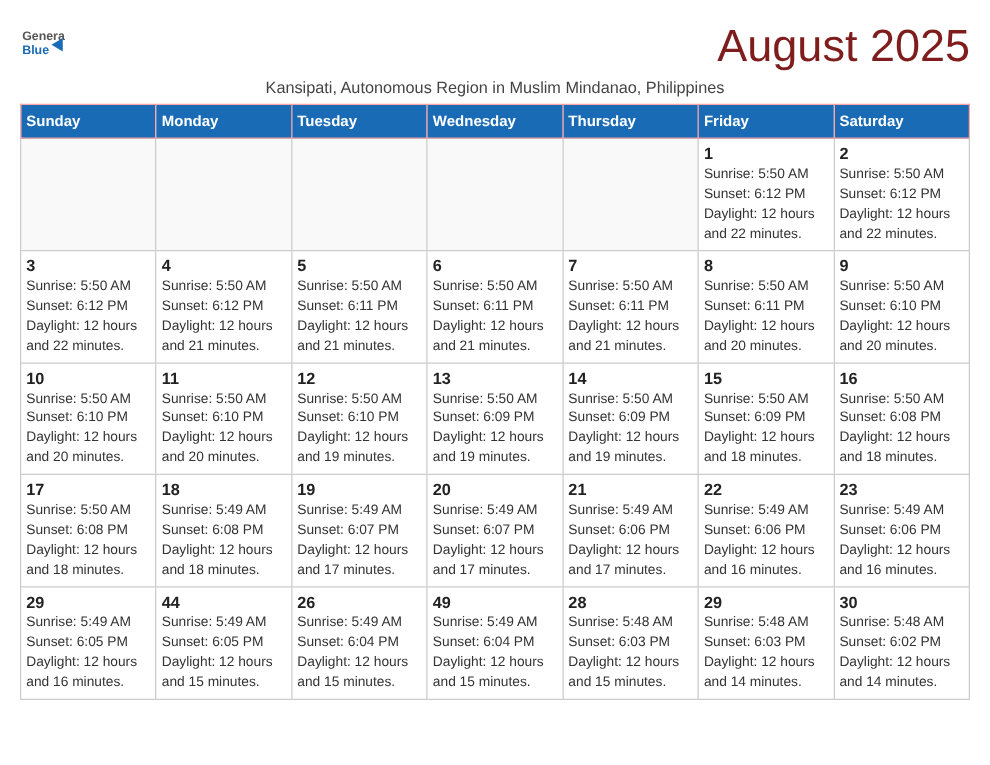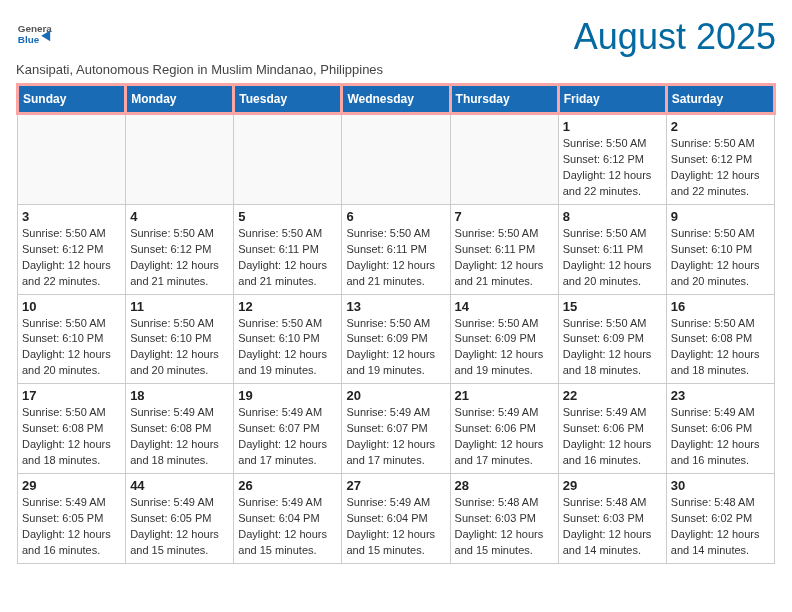--- a/index.html
+++ b/index.html
@@ -23,43 +23,43 @@
     }
     .logo-icon {
       width: 36px;
       height: 36px;
     }
     .title-area {
       text-align: right;
     }
     .month-year {
       font-size: 36px;
-      color: #0369a1;
+      color: #7f1d1d;
       font-weight: 300;
     }
     .subtitle {
       font-size: 13px;
       color: #444;
       margin-top: 2px;
-      text-align: left;
+      text-align: center;
     }
     .calendar {
       width: 100%;
       border-collapse: collapse;
       margin-top: 6px;
       font-size: 10.5px;
     }
     .calendar thead th {
       background-color: #1a6bb5;
       color: #fff;
       padding: 6px 4px;
       text-align: left;
       font-size: 12px;
       font-weight: 600;
-      border: 3px solid #fca5a5;
+      border: 1px solid #fca5a5;
     }
     .calendar tbody td {
       border: 1px solid #ccc;
       vertical-align: top;
       padding: 4px;
       width: calc(100% / 7);
       min-height: 72px;
       height: 72px;
     }
     .cell-number {
@@ -298,21 +298,21 @@
 and 15 minutes.</div>
         </td>
         <td>
           <span class="cell-number">26</span>
           <div class="cell-info">Sunrise: 5:49 AM
 Sunset: 6:04 PM
 Daylight: 12 hours
 and 15 minutes.</div>
         </td>
         <td>
-          <span class="cell-number">27</span>
+          <span class="cell-number">49</span>
           <div class="cell-info">Sunrise: 5:49 AM
 Sunset: 6:04 PM
 Daylight: 12 hours
 and 15 minutes.</div>
         </td>
         <td>
           <span class="cell-number">28</span>
           <div class="cell-info">Sunrise: 5:48 AM
 Sunset: 6:03 PM
 Daylight: 12 hours

